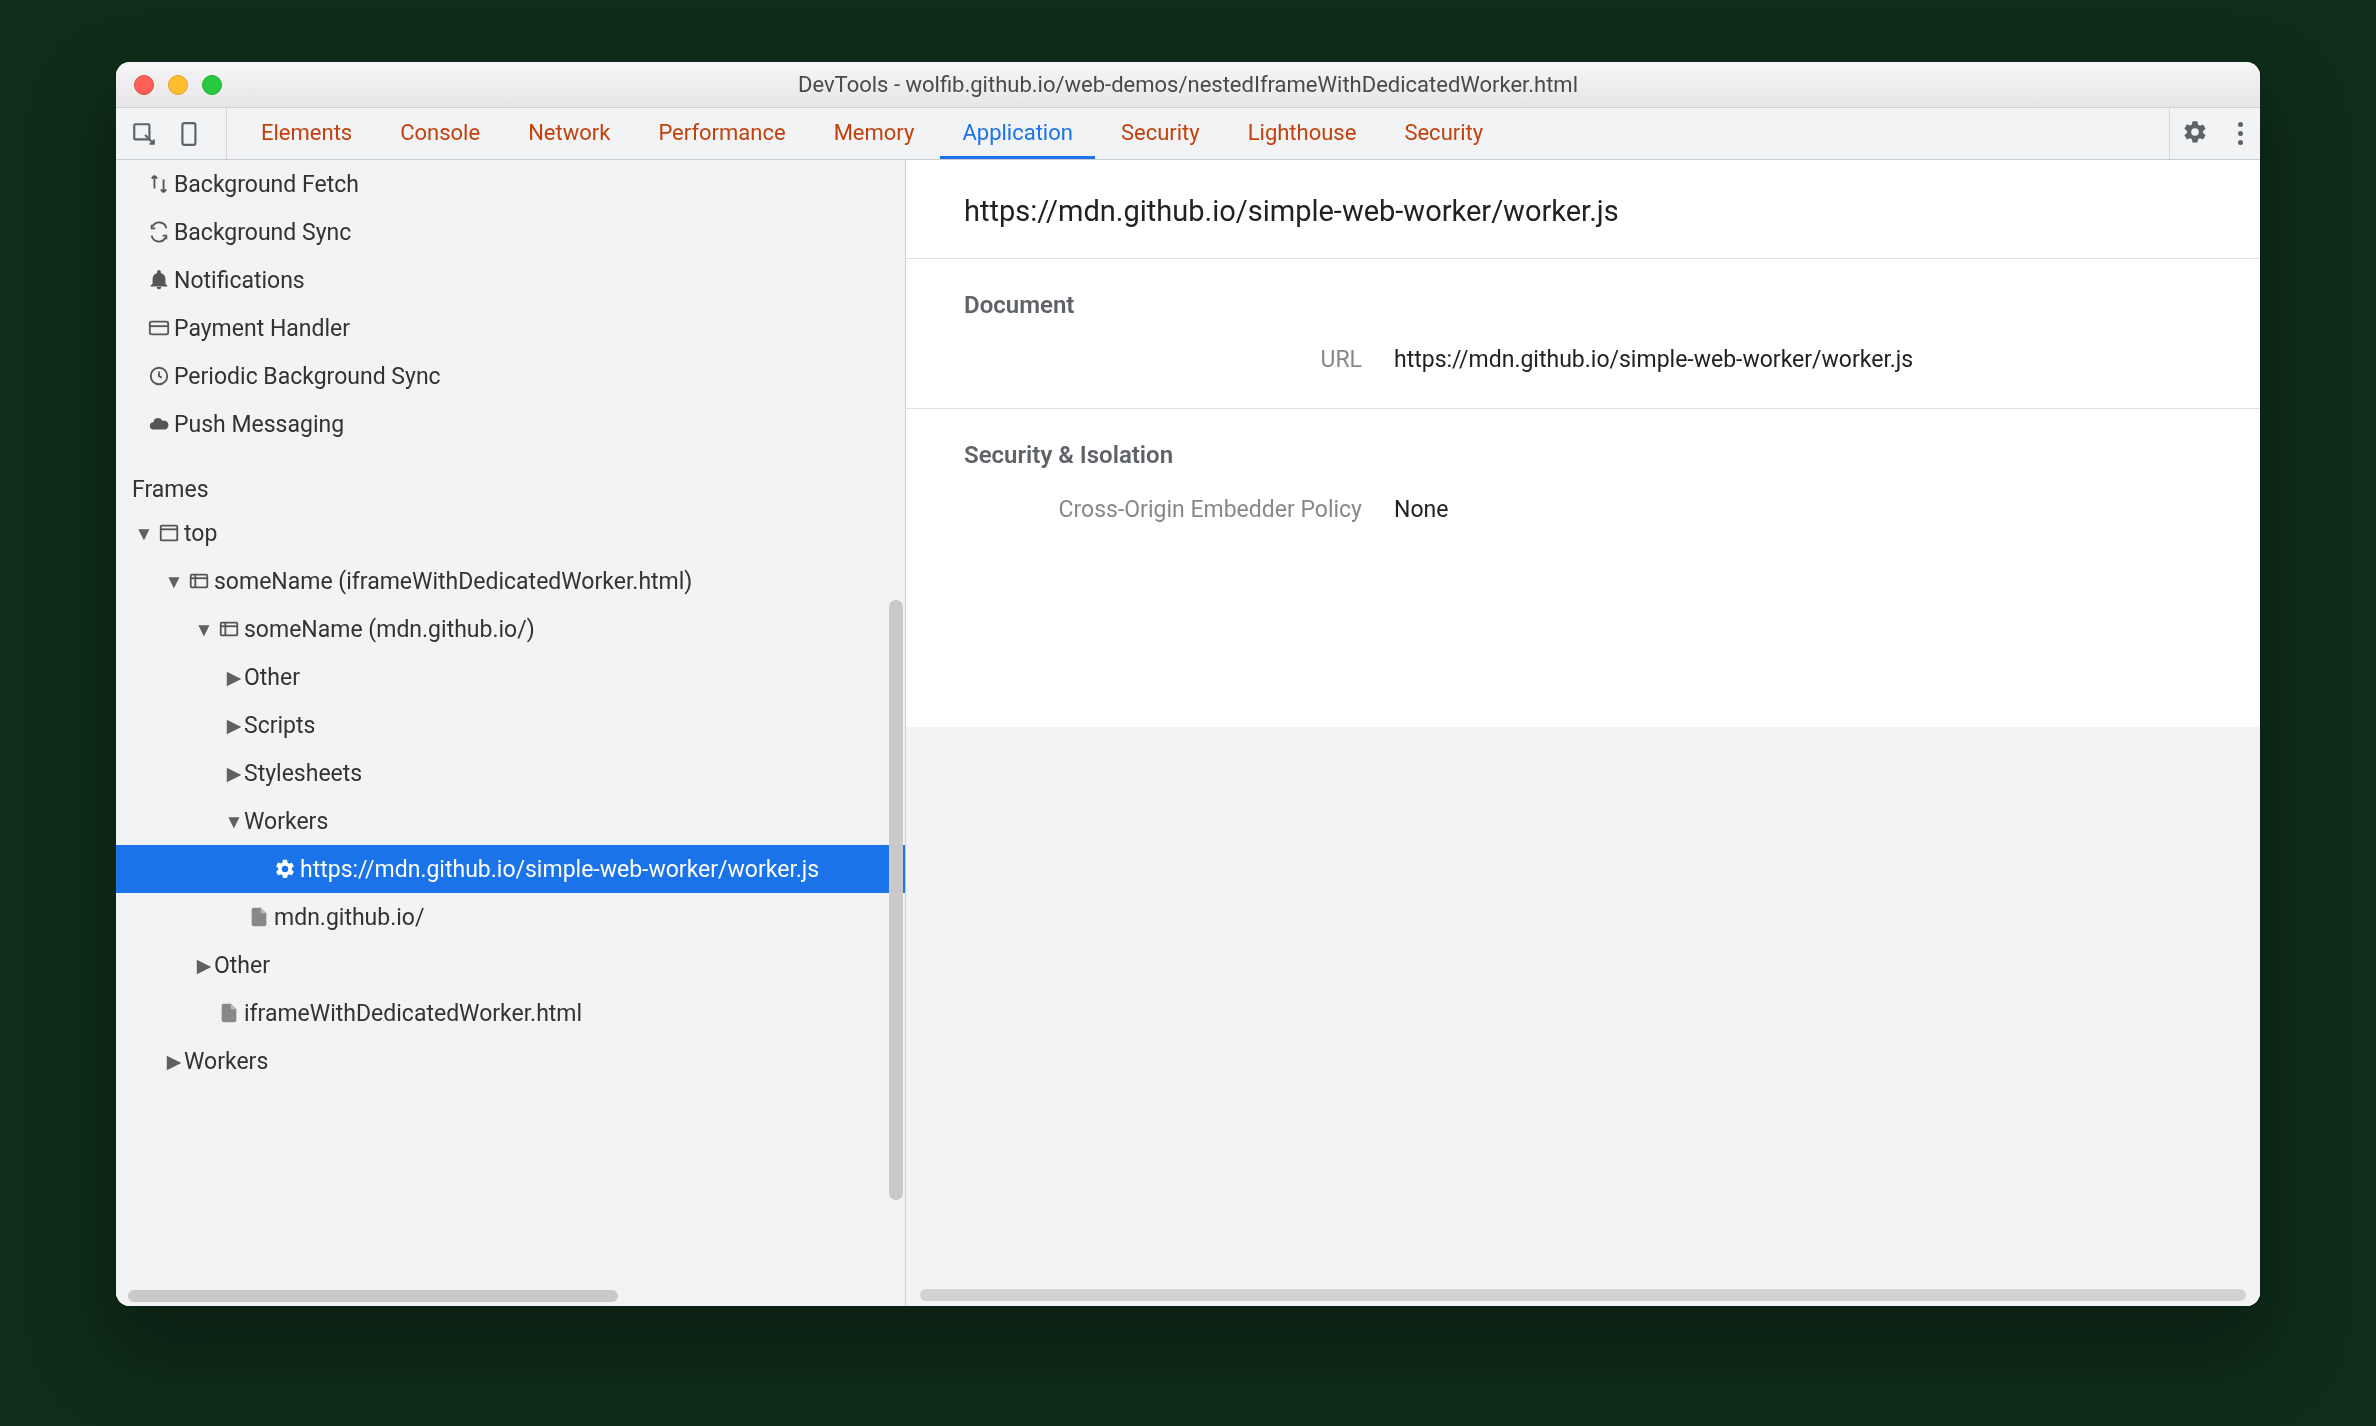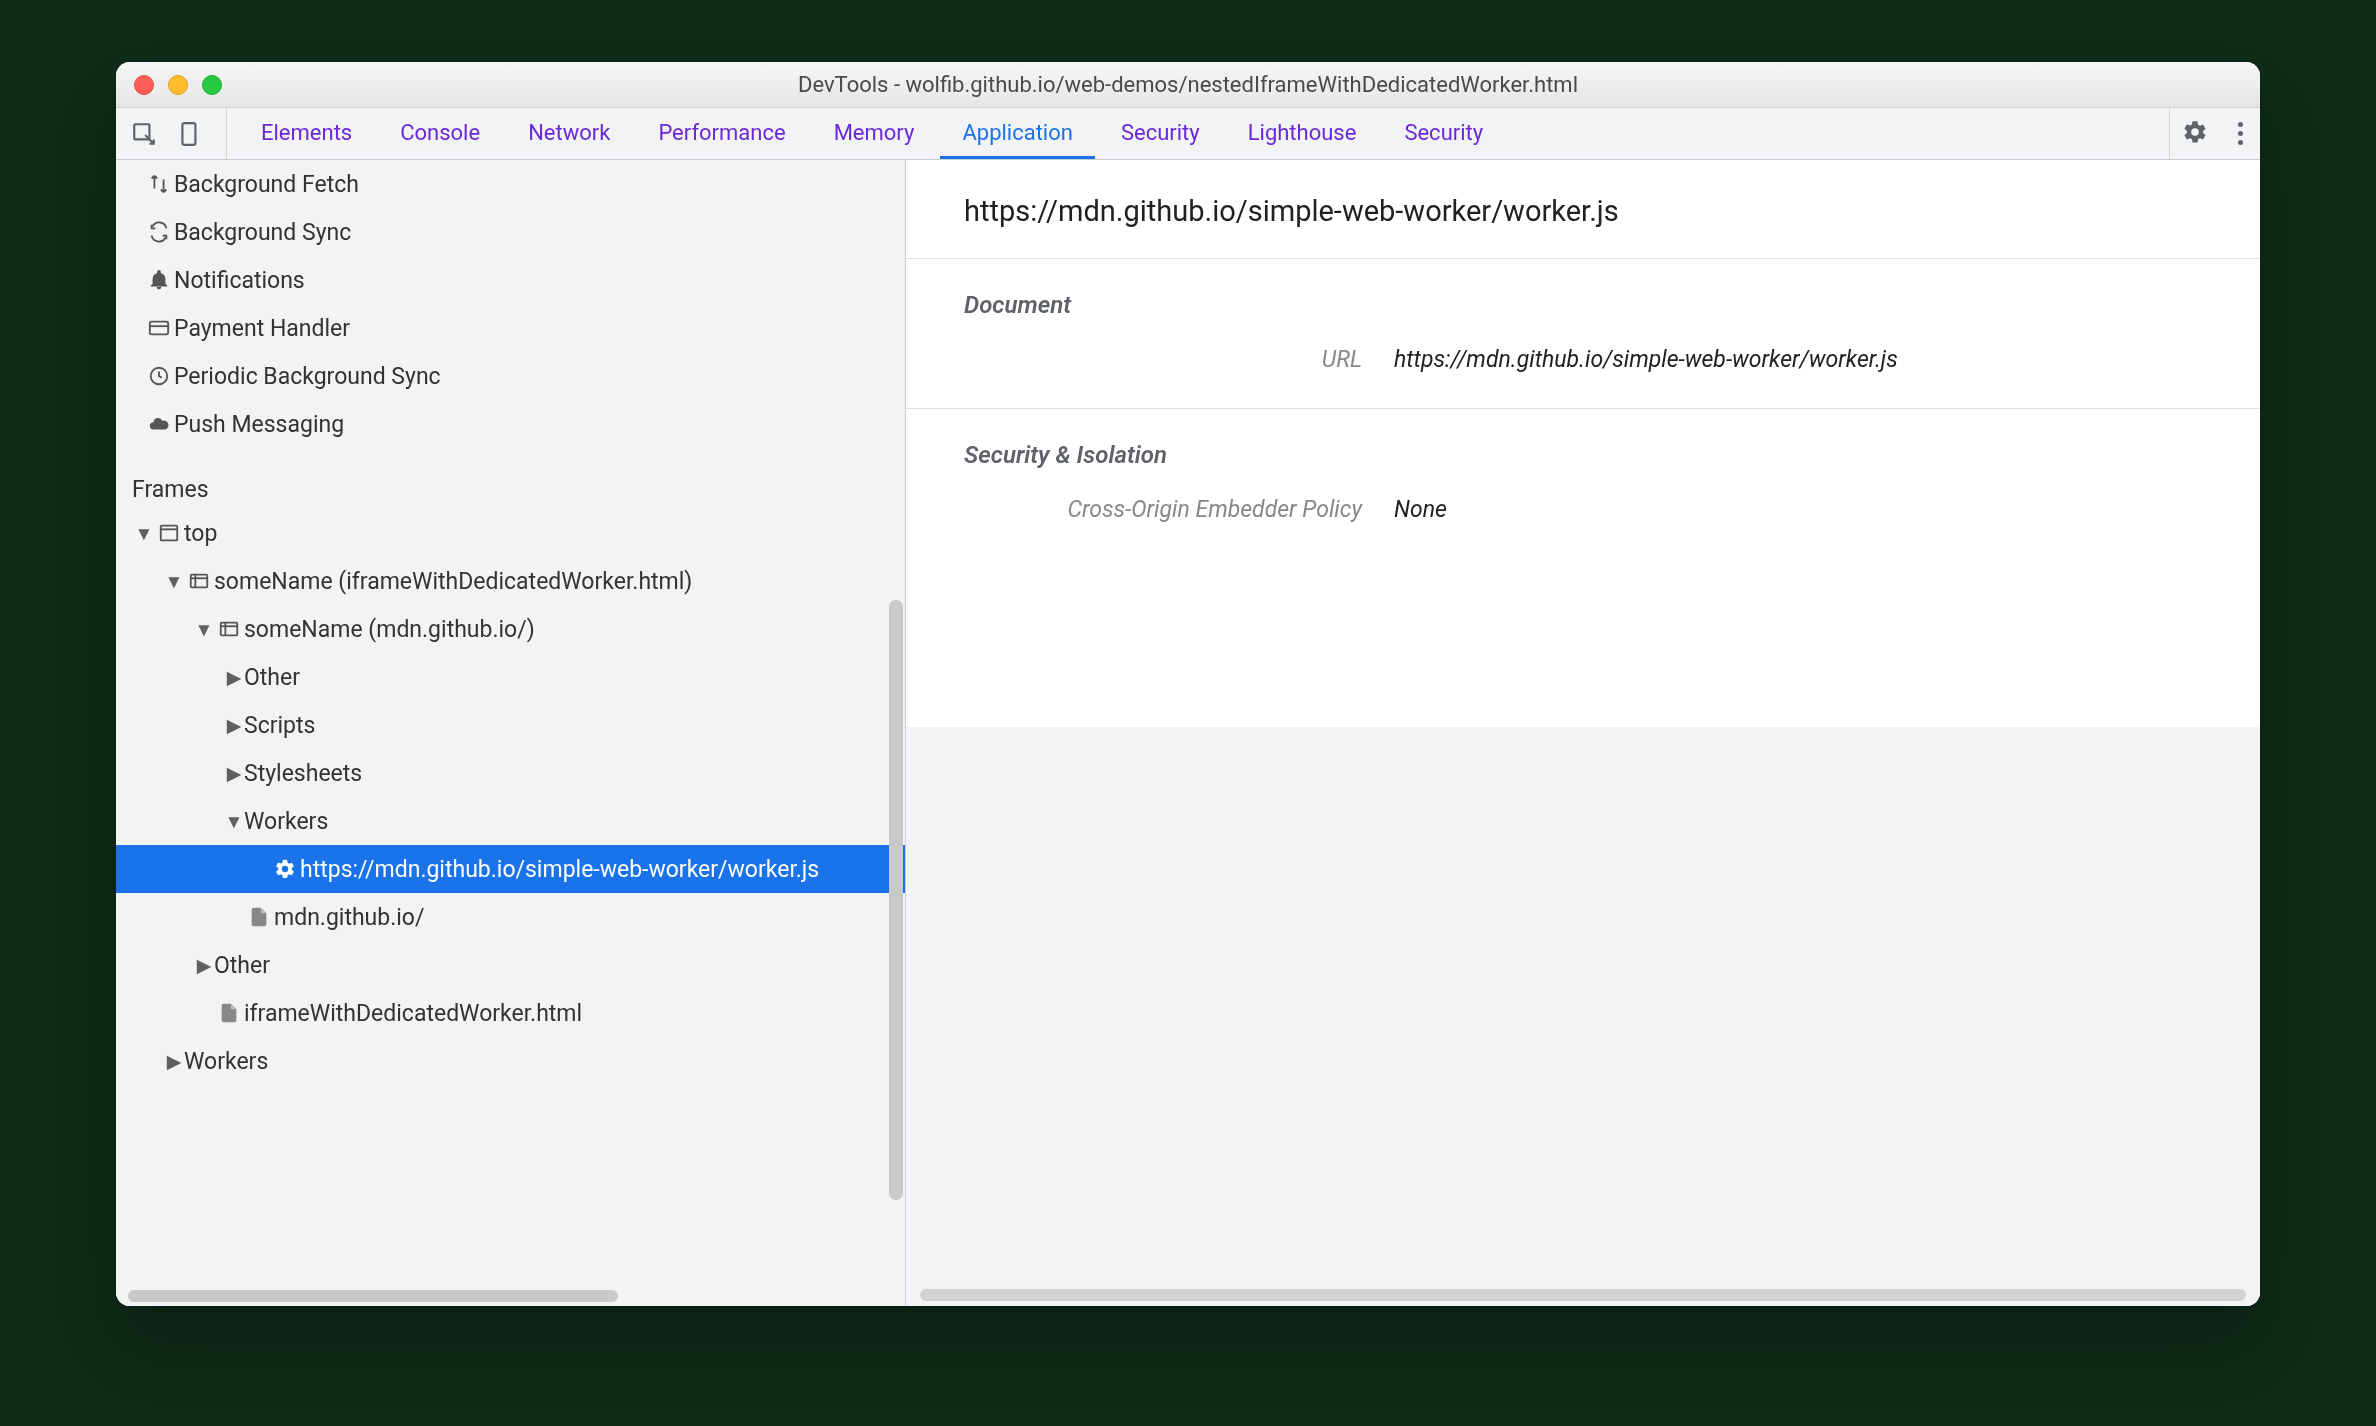--- a/index.html
+++ b/index.html
@@ -86,21 +86,21 @@
   .tool-icon {
     width: 28px; height: 28px;
     display: inline-flex; align-items: center; justify-content: center;
     color: #5f6368;
   }
   .tabs { display: flex; align-items: stretch; gap: 4px; flex: 1; }
   .tab {
     display: flex; align-items: center;
     padding: 0 22px;
     font-size: 22px;
-    color: #6d28d9;
+    color: #c2410c;
     border-bottom: 3px solid transparent;
     cursor: default;
   }
   .tab.active { color: var(--tab-active); border-bottom-color: var(--tab-active); }
   .toolbar-right {
     display: flex; align-items: center; gap: 20px;
     padding-left: 12px;
     border-left: 1px solid #d6d6d6;
     margin-left: 8px;
   }
@@ -185,21 +185,20 @@
     font-size: 29px;
     color: #202124;
     padding: 34px 30px 30px 58px;
     border-bottom: 1px solid var(--divider-light);
     background:#fff;
   }
   .block {
     padding: 0 0 24px 0;
     border-bottom: 1px solid var(--divider-light);
     background:#fff;
-    font-style:italic;
   }
   .block:last-of-type { border-bottom: none; }
   .block-title {
     font-size: 24px;
     font-weight: 600;
     color: #5f6368;
     padding: 32px 30px 18px 58px;
   }
   .kv-row {
     display:flex;

